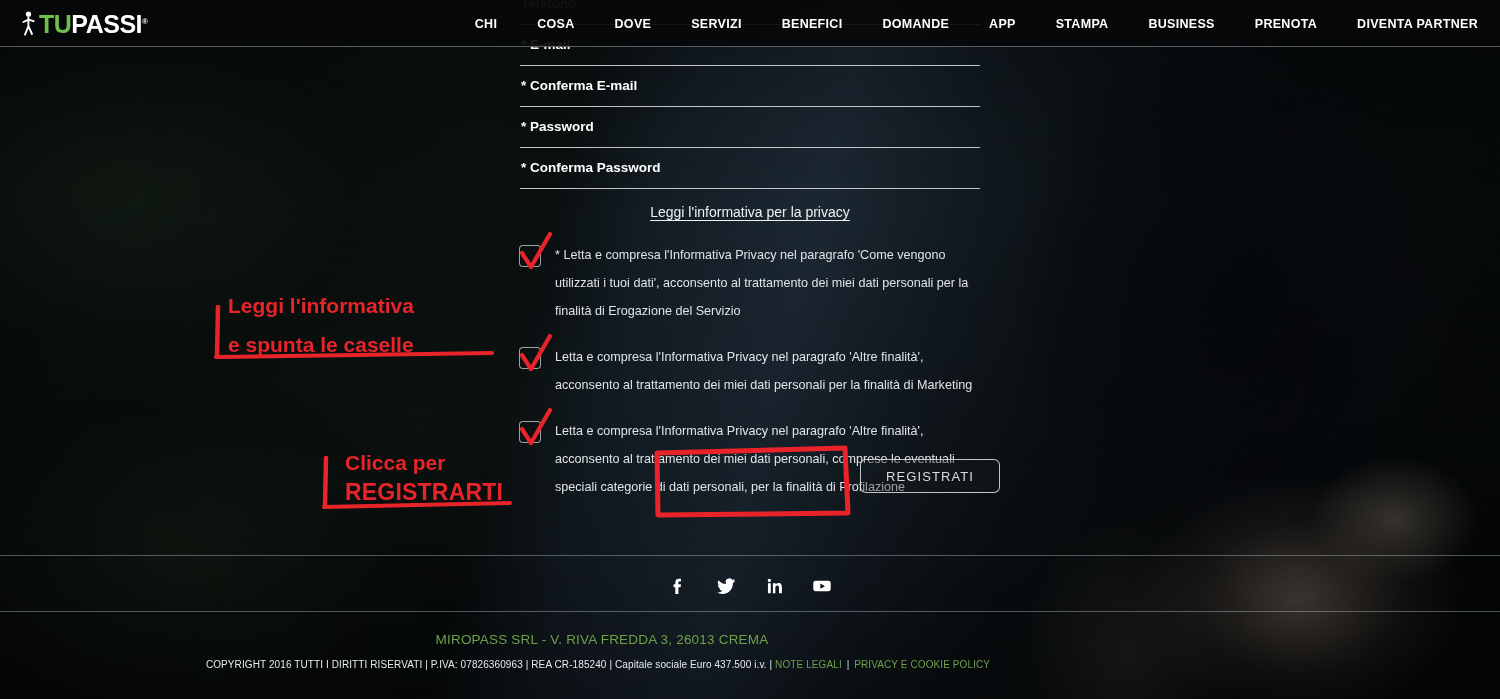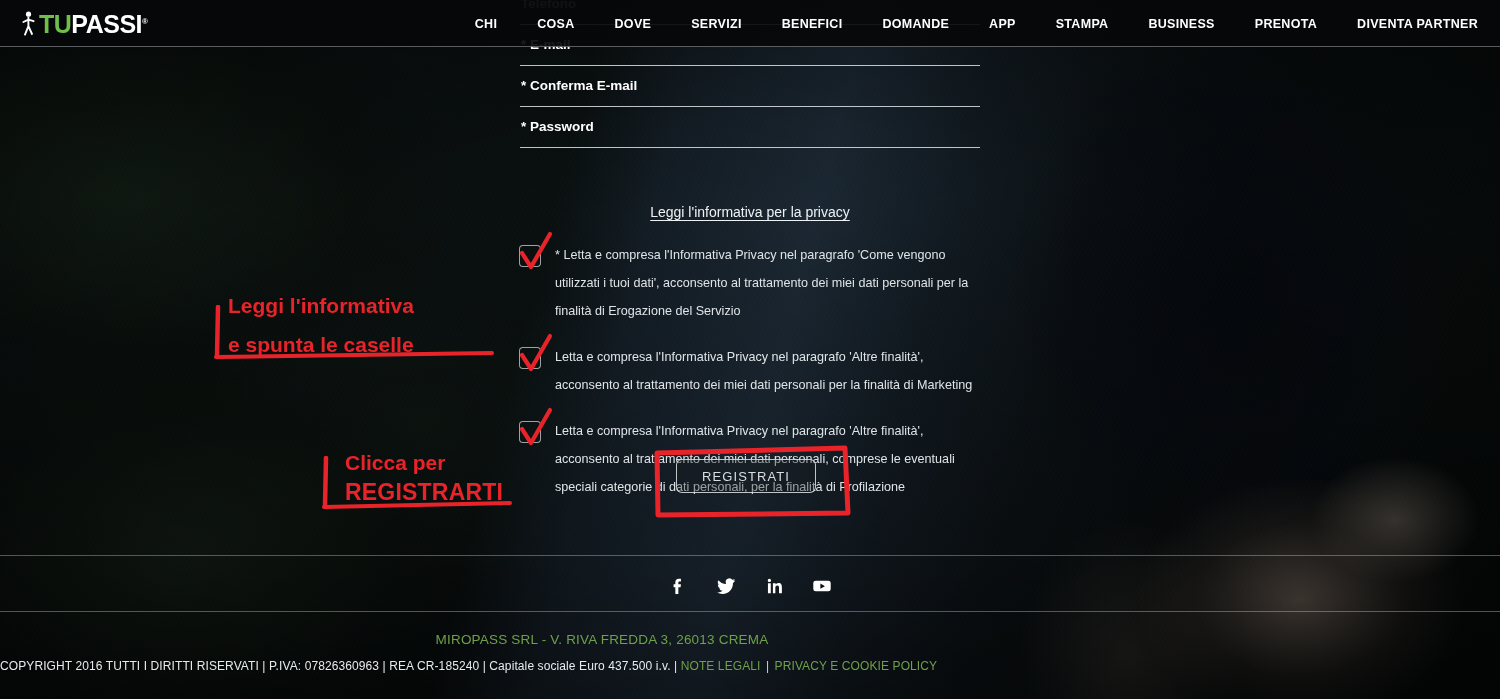--- a/index.html
+++ b/index.html
@@ -190,25 +190,25 @@
     top: -12px;
     width: 42px;
     height: 46px;
     pointer-events: none;
     z-index: 25;
   }
 
   
   .submit-wrap {
     position: absolute;
-    left: 516px;
+    left: 540px;
     top: 459px;
     width: 460px;
     display: flex;
-    justify-content: center;
+    justify-content: flex-end;
     z-index: 10;
   }
   .submit-btn {
     width: 140px;
     height: 34px;
     border: 1px solid rgba(222,228,232,0.85);
     border-radius: 6px;
     background: rgba(22,28,32,0.35);
     color: #d8dee2;
     font-size: 13px;
@@ -273,22 +273,23 @@
     color: #6fa04a;
     font-size: 13.5px;
     letter-spacing: 0.2px;
     z-index: 14;
   }
   .footer-legal {
     position: absolute;
     left: 0;
     top: 659px;
     width: 1196px;
+    text-align: center;
     color: #e6ebee;
-    font-size: 12px;
+    font-size: 10px;
     letter-spacing: 0.1px;
     z-index: 14;
   }
   .footer-legal .sep { color: #cfd6da; padding: 0 2px; }
   .footer-legal .green-link {
     color: #6fa04a;
     text-decoration: none;
     cursor: pointer;
   }
 </style>
@@ -309,20 +310,24 @@
     <div class="field">
       <span class="field-label">* E-mail</span>
       <span class="field-line"></span>
     </div>
     <div class="field">
       <span class="field-label">* Conferma E-mail</span>
       <span class="field-line"></span>
     </div>
     <div class="field">
       <span class="field-label">* Password</span>
+      <span class="field-line"></span>
+    </div>
+    <div class="field">
+      <span class="field-label">* Conferma Password</span>
       <span class="field-line"></span>
     </div>
   </div>
 
   <div class="privacy-link-row">
     <span class="privacy-link">Leggi l'informativa per la privacy</span>
   </div>
 
   <div class="consents">
 

